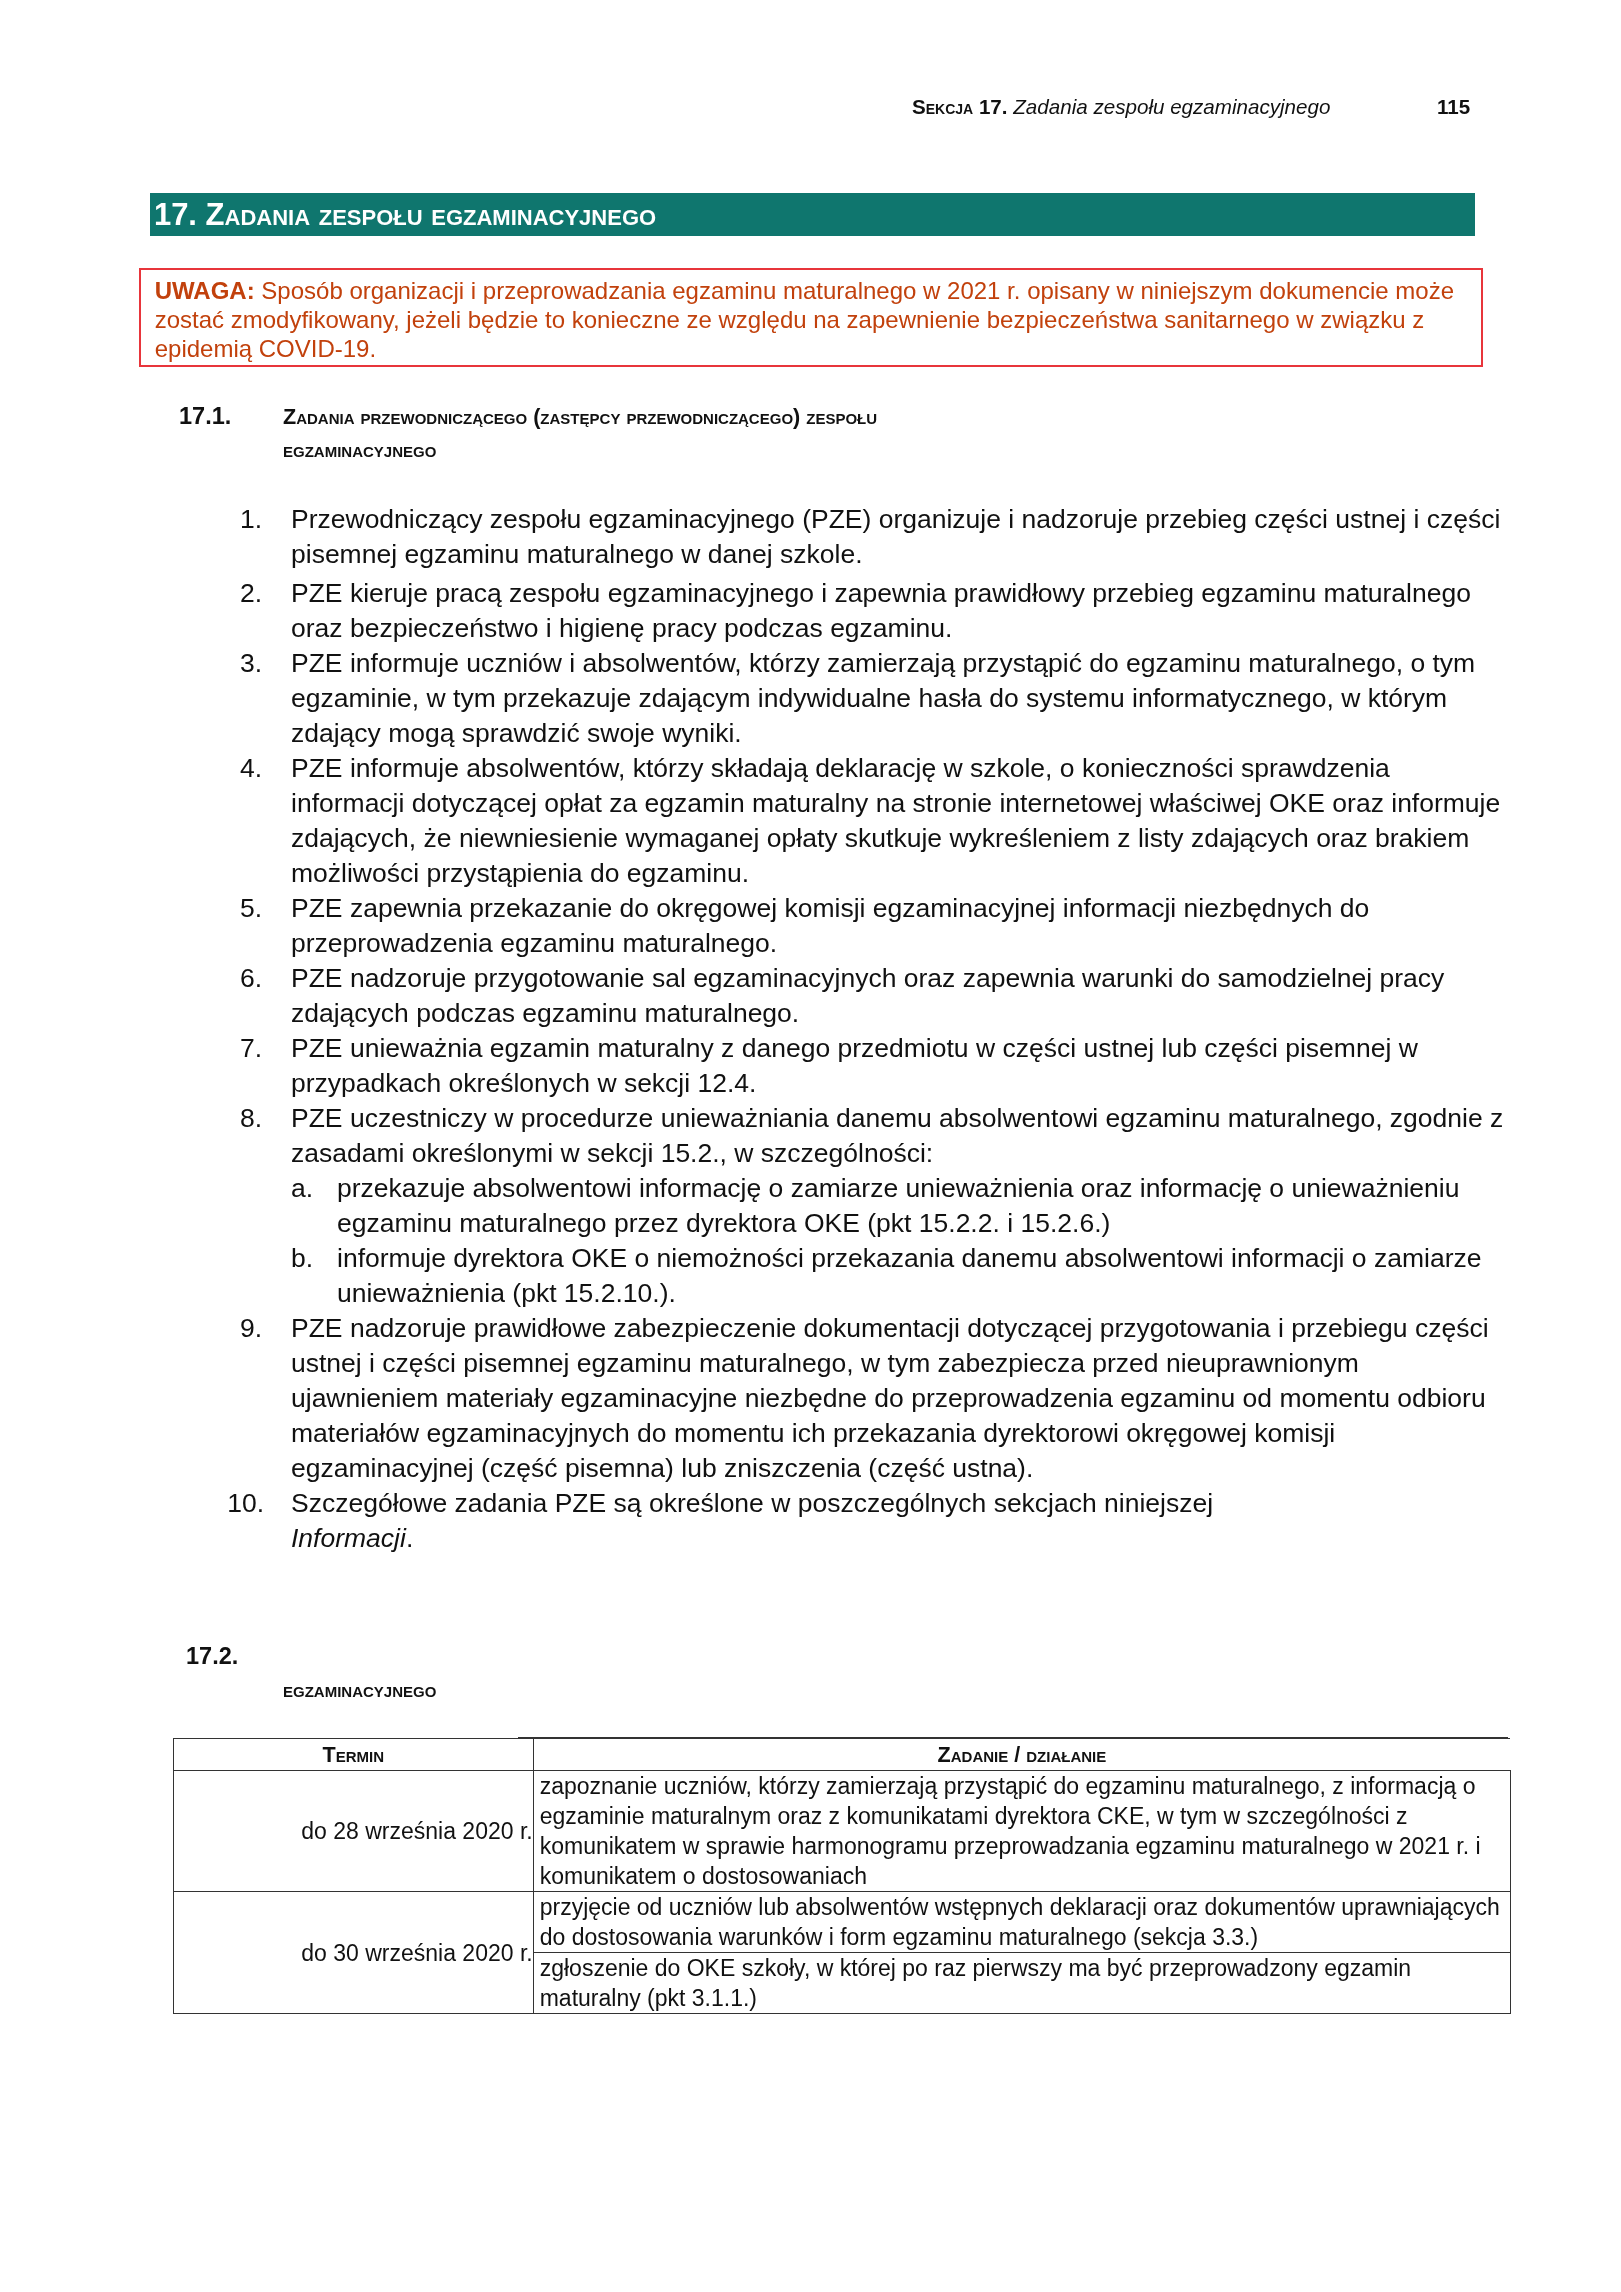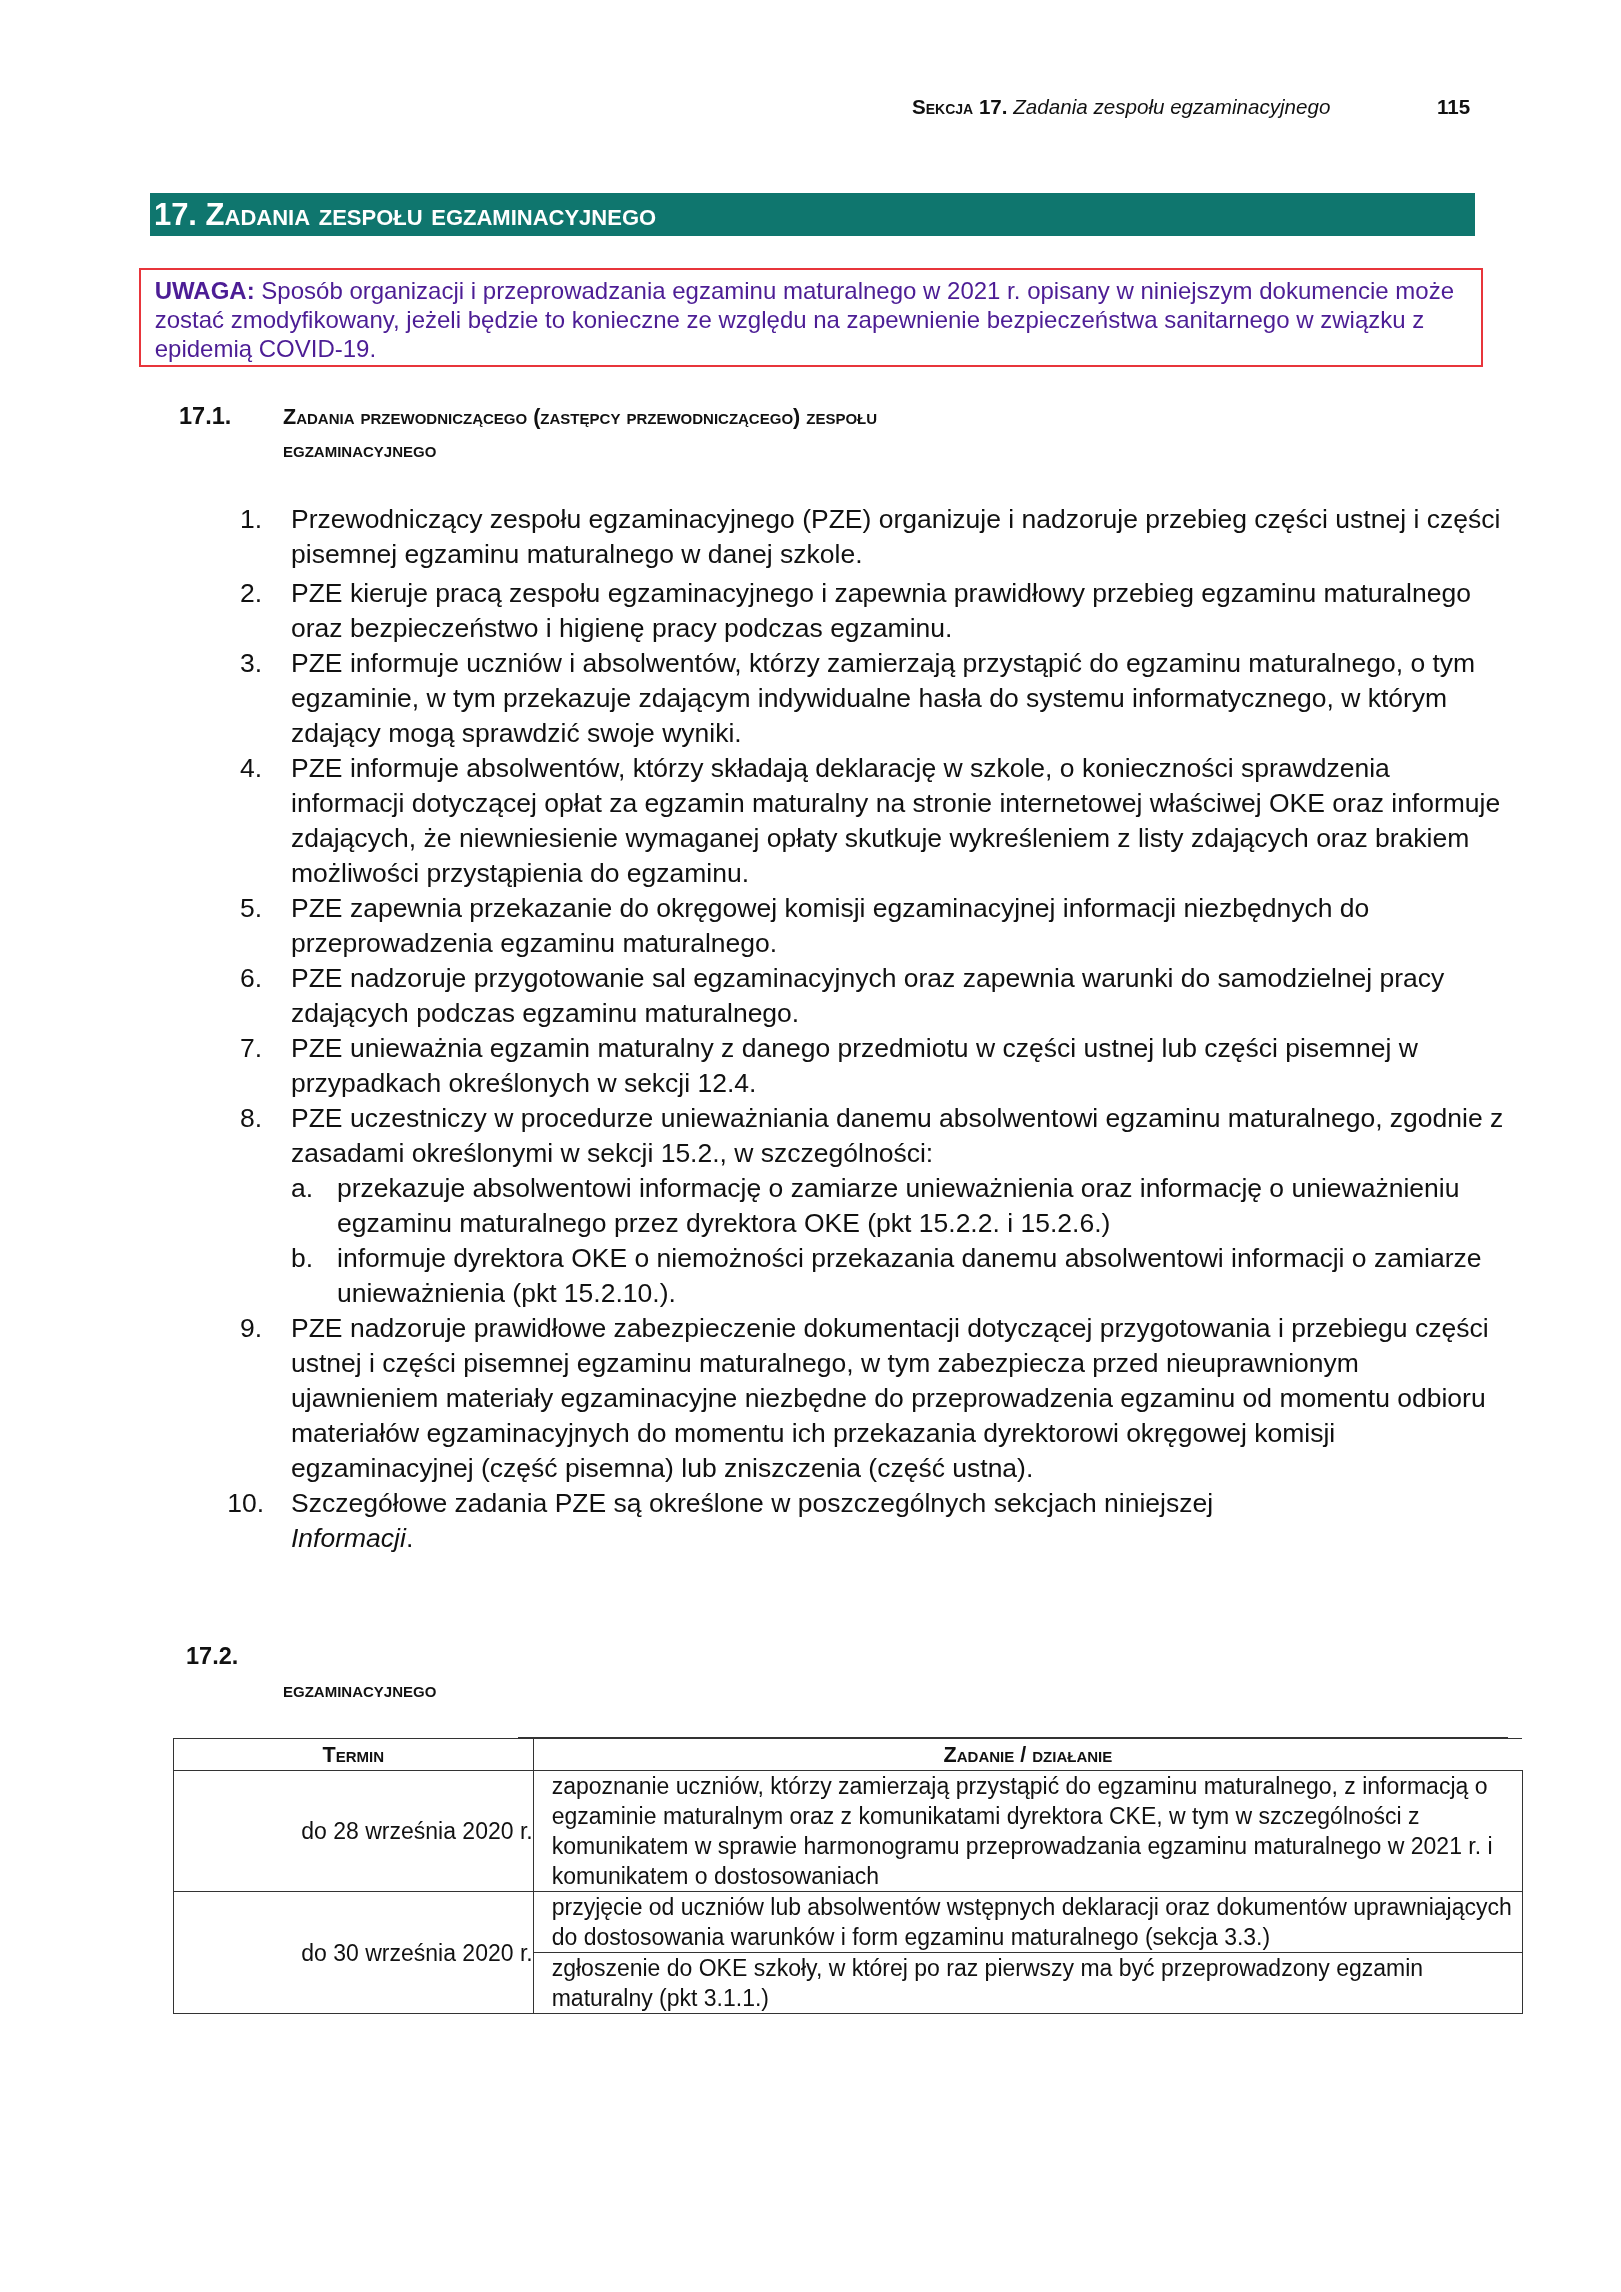--- a/index.html
+++ b/index.html
@@ -14,42 +14,42 @@
   #running-header .sec i { font-style: italic; text-align: right; }
   #running-header .pg { position: absolute; left: 525px; top: 0; font-weight: bold; }
 
   #chapter-bar { position: absolute; left: 150px; top: 193px; width: 1325px; height: 43px;
                  background: #0f766e; }
   #chapter-bar span { position: absolute; left: 3.9px; top: 3.9px; color: #fff; font-weight: bold;
                       font-size: 31px; line-height: 35px; }
 
   #warning-box { position: absolute; left: 139px; top: 268px; width: 1344px; height: 99px;
                  border: 2px solid #e8353b; box-sizing: border-box; padding: 5.9px 0 0 13.7px;
-                 color: #4c1d95; font-size: 24px; line-height: 29px; }
+                 color: #c2410c; font-size: 24px; line-height: 29px; }
   #warning-box b { font-weight: bold; }
 
   .sec-head { position: absolute; font-weight: bold; font-size: 21.6px; line-height: 33px; }
   .sec-head .num { position: absolute; left: 0; top: 0; font-size: 23.5px; }
   .sec-head .ttl { position: absolute; left: 104px; top: 0; width: 1176px; font-variant: small-caps; }
 
   #list-171 { position: absolute; left: 240px; top: 502px; width: 1264px; font-size: 26.5px; line-height: 35px; }
   .li { position: relative; padding-left: 51px; }
   .li .n { position: absolute; left: 0; top: 0; }
   .li.ten .n { left: -12.7px; }
   .sub { position: relative; padding-left: 46px; }
   .sub .n { position: absolute; left: 0; top: 0; }
   .li .it { font-style: italic; }
 
   #schedule-table { position: absolute; left: 173px; top: 1738px; border-collapse: collapse;
                     font-size: 23px; line-height: 30px; }
   #schedule-table td, #schedule-table th { border: 1.5px solid #333; vertical-align: middle; padding: 0; }
   #schedule-table th { font-weight: bold; font-size: 21.6px; height: 31px; font-variant: small-caps; text-align: center; }
   #schedule-table th.h2 { border-right: none; }
   #schedule-table td.term { width: 343px; padding-left: 15.7px; text-align: right; }
-  #schedule-table td.task { width: 970px; padding: 0 0 0 18px; vertical-align: top; }
+  #schedule-table td.task { width: 970px; padding: 0 0 0 6px; vertical-align: top; }
   .hdr-topline { position: absolute; left: 518px; top: 1737px; width: 990px; height: 0;
                  border-top: 1.5px solid #333; }
 </style>
 </head>
 <body>
 
 <div id="running-header">
   <span class="sec"><b class="sc">Sekcja 17.</b> <i>Zadania zespołu egzaminacyjnego</i></span>
   <span class="pg">115</span>
 </div>

